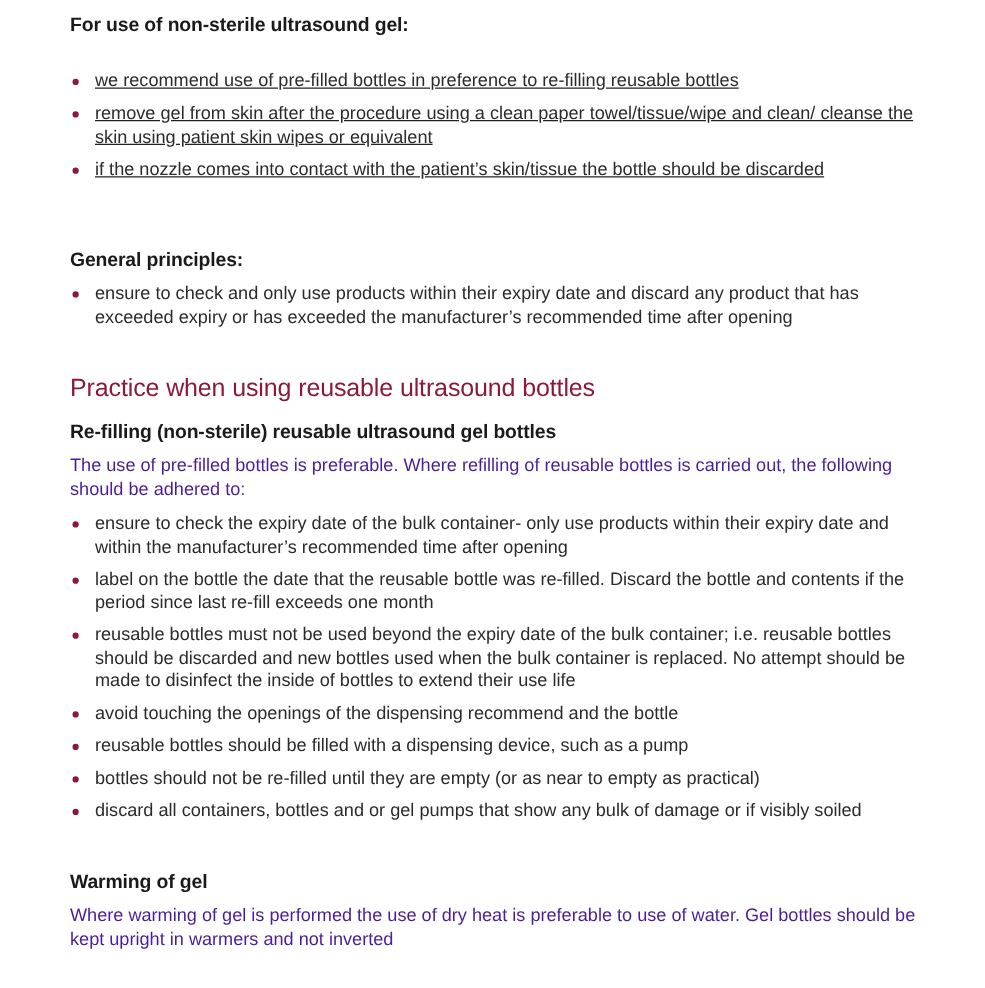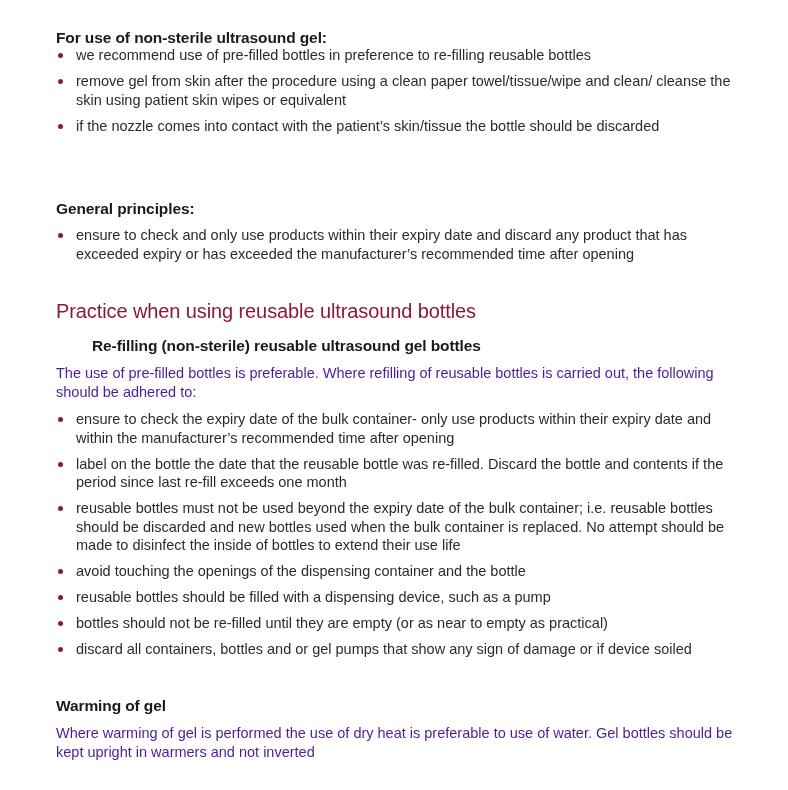--- a/index.html
+++ b/index.html
@@ -5,26 +5,26 @@
   html, body { margin: 0; padding: 0; background: #ffffff; }
   body { width: 788px; height: 790px; position: relative; overflow: hidden;
          font-family: "Liberation Sans", sans-serif; color: #222222; }
   .page { position: absolute; left: 56px; top: 0; width: 690px; }
   h3 { font-size: 15.5px; font-weight: bold; margin: 0; color: #1a1a1a; letter-spacing: -0.1px; }
   h2 { font-size: 20px; font-weight: normal; margin: 0; color: #8b1a3a; letter-spacing: -0.1px; }
   ul { list-style: none; margin: 0; padding: 0; }
   li { position: relative; padding-left: 20px; font-size: 14.5px; line-height: 18.5px; margin-bottom: 7.5px; color: #2b2b2b; }
   li::before { content: ""; position: absolute; left: 2px; top: 7px; width: 5px; height: 5px; border-radius: 50%; background: #8b1a3a; }
   p { font-size: 14.5px; line-height: 18.5px; margin: 0; color: #4c1d95; }
-  .sec1-h { position: absolute; top: 29px; text-align: right; }
-  .sec1-l { position: absolute; top: 46px; }
+  .sec1-h { position: absolute; top: 12px; text-align: right; }
+  .sec1-l { position: absolute; top: 56px; text-decoration: underline; }
   .sec2-h { position: absolute; top: 200px; }
   .sec2-l { position: absolute; top: 226px; }
   .sec3-h { position: absolute; top: 300px; }
-  .sec3-sub { position: absolute; top: 337px; margin-left: 36px; }
+  .sec3-sub { position: absolute; top: 337px; }
   .sec3-p { position: absolute; top: 364px; }
   .sec3-l { position: absolute; top: 410px; }
   .sec4-h { position: absolute; top: 697px; }
   .sec4-p { position: absolute; top: 724px; }
 </style>
 </head>
 <body>
 
 <div class="page">
   <h3 class="sec1-h">For use of non-sterile ultrasound gel:</h3>
@@ -39,21 +39,21 @@
     <li>ensure to check and only use products within their expiry date and discard any product that has exceeded expiry or has exceeded the manufacturer’s recommended time after opening</li>
   </ul>
 
   <h2 class="sec3-h">Practice when using reusable ultrasound bottles</h2>
   <h3 class="sec3-sub">Re-filling (non-sterile) reusable ultrasound gel bottles</h3>
   <p class="sec3-p">The use of pre-filled bottles is preferable. Where refilling of reusable bottles is carried out, the following should be adhered to:</p>
   <ul class="sec3-l">
     <li>ensure to check the expiry date of the bulk container- only use products within their expiry date and within the manufacturer’s recommended time after opening</li>
     <li>label on the bottle the date that the reusable bottle was re-filled. Discard the bottle and contents if the period since last re-fill exceeds one month</li>
     <li>reusable bottles must not be used beyond the expiry date of the bulk container; i.e. reusable bottles should be discarded and new bottles used when the bulk container is replaced. No attempt should be made to disinfect the inside of bottles to extend their use life</li>
-    <li>avoid touching the openings of the dispensing container and the bottle</li>
+    <li>avoid touching the openings of the dispensing recommend and the bottle</li>
     <li>reusable bottles should be filled with a dispensing device, such as a pump</li>
     <li>bottles should not be re-filled until they are empty (or as near to empty as practical)</li>
-    <li>discard all containers, bottles and or gel pumps that show any sign of damage or if device soiled</li>
+    <li>discard all containers, bottles and or gel pumps that show any bulk of damage or if visibly soiled</li>
   </ul>
 
   <h3 class="sec4-h">Warming of gel</h3>
   <p class="sec4-p">Where warming of gel is performed the use of dry heat is preferable to use of water. Gel bottles should be kept upright in warmers and not inverted</p>
 </div>
 
 </body></html>

